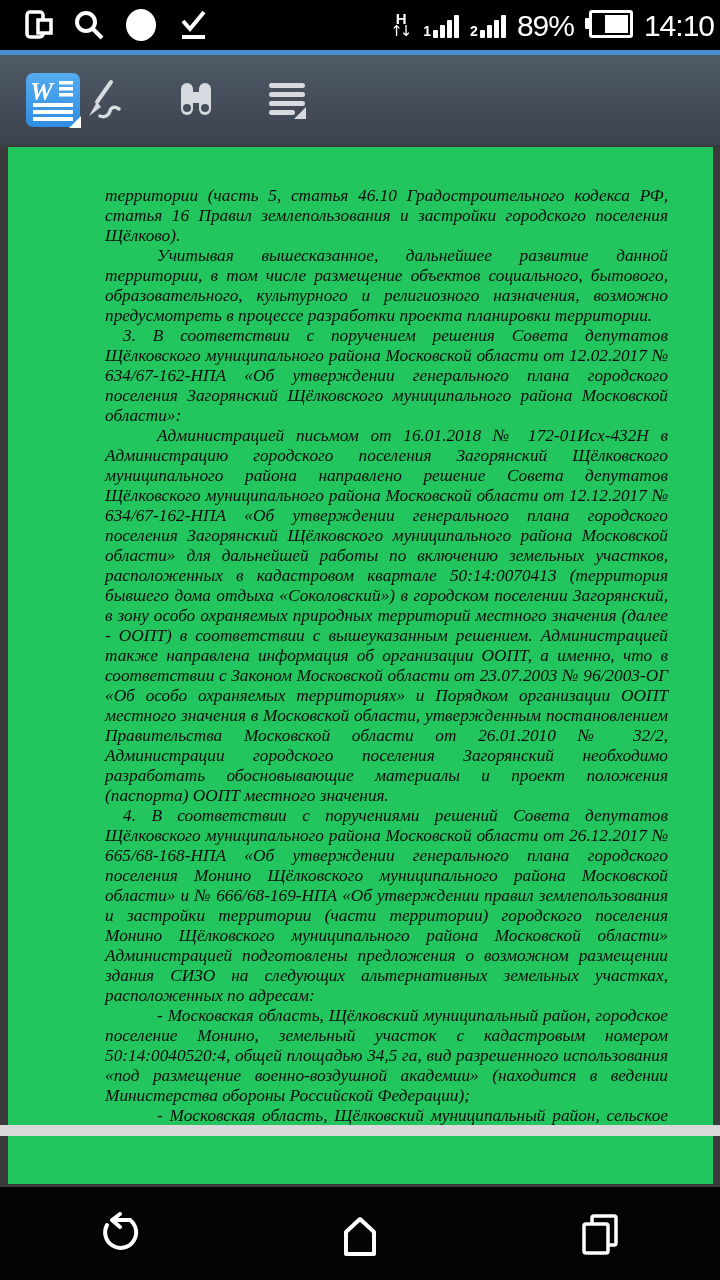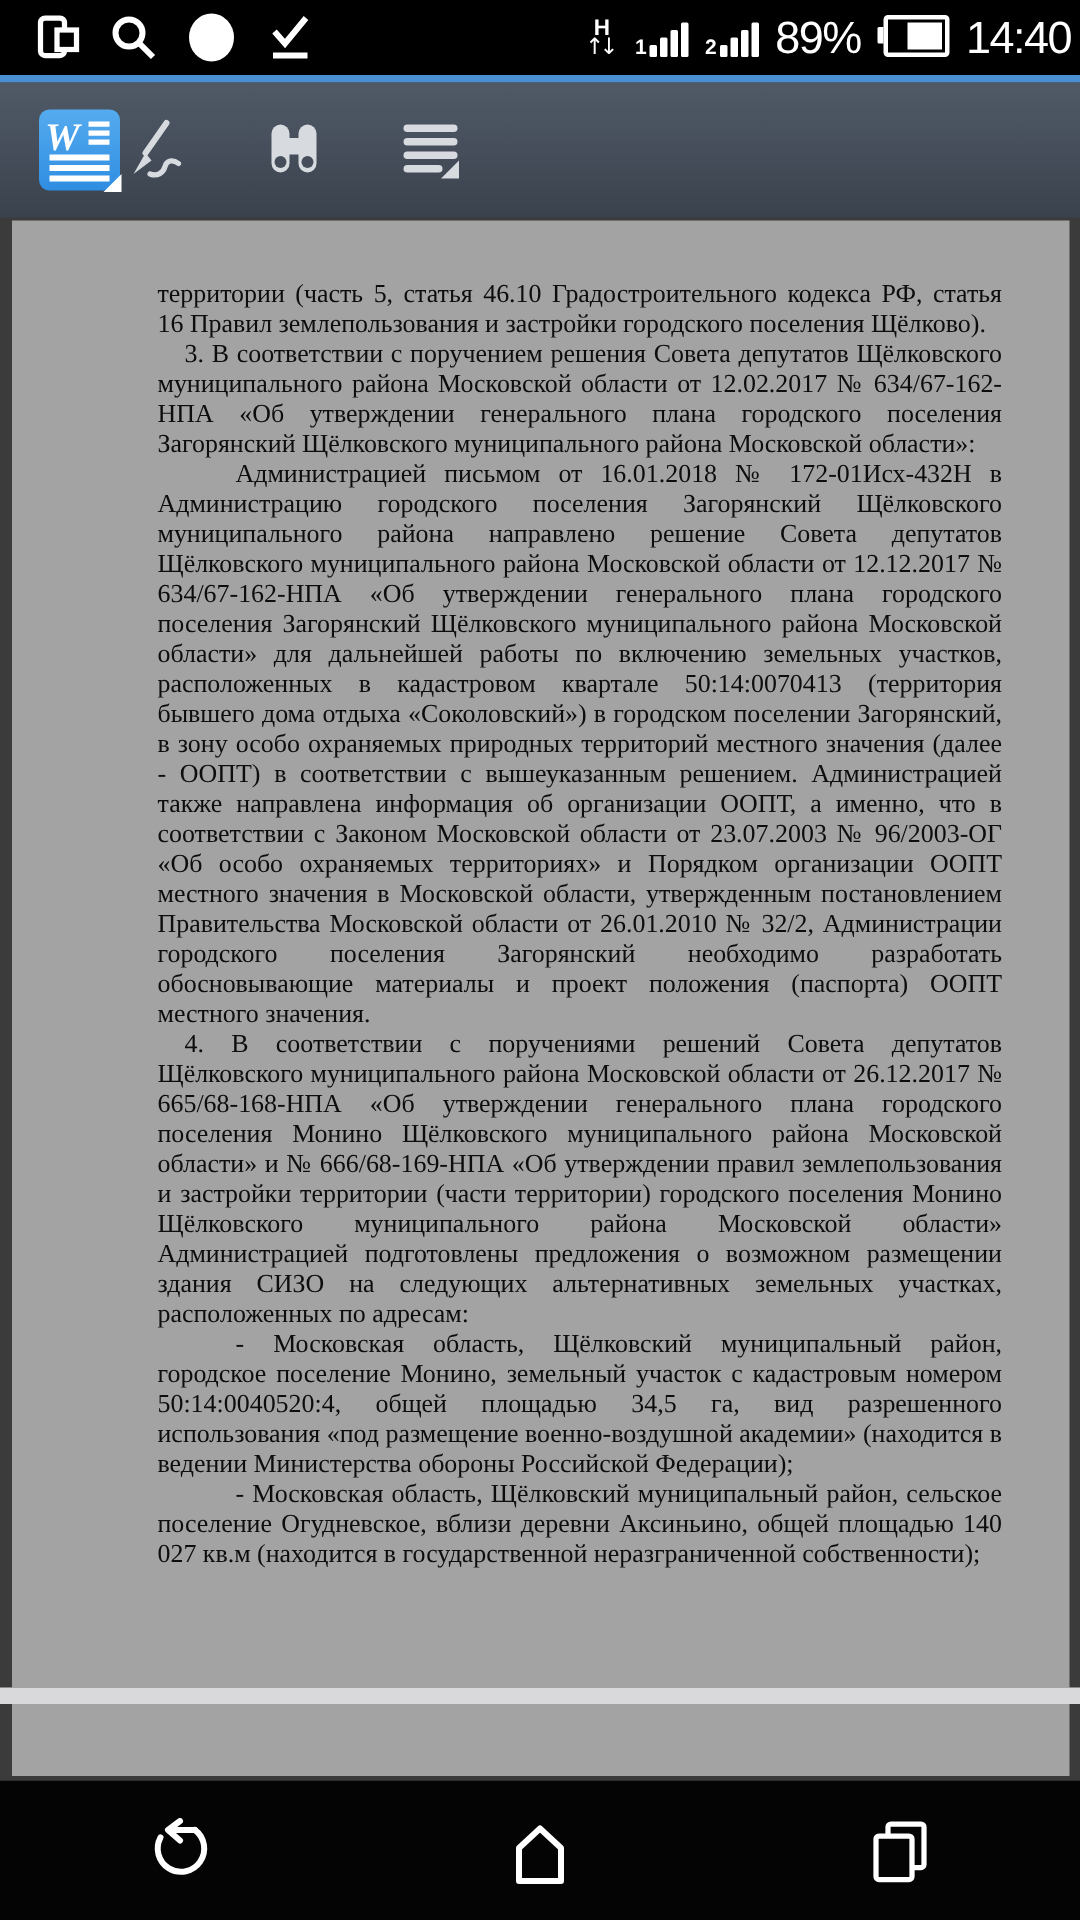--- a/index.html
+++ b/index.html
@@ -42,21 +42,21 @@
   .word-icon svg{display:block;}
   .word-icon .corner{position:absolute;right:-1px;bottom:-1px;width:0;height:0;
     border-left:12px solid transparent;border-bottom:12px solid #fff;}
   .header-title{margin-left:19px;flex:1;min-width:0;color:#dfe3e8;
     font-size:29px;line-height:39px;overflow:hidden;}
   .header-title div{white-space:nowrap;overflow:hidden;}
   .header-actions{display:flex;align-items:center;gap:44px;padding-right:8px;}
   .header-actions svg{display:block;}
   
   .doc-area{height:1040px;background:#3b3b3b;position:relative;}
-  .page{background:#a3a3a3;margin:0 7px 0 8px;}
+  .page{background:#22c55e;margin:0 7px 0 8px;font-style:italic;}
   .page-1{margin-top:2px;height:978px;overflow:hidden;
     padding:39px 45px 0 97px;box-sizing:border-box;}
   .page-gap{height:11px;background:#d9d9db;}
   .page-2{height:48px;}
   .doc-text{font-family:"Liberation Serif",serif;font-size:17.3px;line-height:20px;
     color:#0d0d0d;text-align:justify;}
   .doc-text p{margin:0;padding:0;}
   .p-first{text-indent:0;}
   .p-body{text-indent:52px;}
   .p-item{text-indent:18px;}
@@ -118,21 +118,21 @@
           <span class="bar b4"></span>
         </span>
     </div>
     <div class="sb-pct">89%</div>
     <div class="battery">
       <span class="nub"></span>
       <span class="body">
           <span class="fill"></span>
         </span>
     </div>
-    <div class="sb-time">14:40</div>
+    <div class="sb-time">14:10</div>
   </div>
 </div>
 
 <div class="blue-line"></div>
 
 <div class="app-header">
   <div class="word-icon">
     <svg width="54" height="54" viewBox="0 0 54 54">
       <text x="4" y="27" font-family="Liberation Serif, serif" font-style="italic" font-weight="bold" font-size="26" fill="#fff">W</text>
       <rect x="33" y="8" width="14" height="3.5" fill="#fff"></rect>
@@ -172,20 +172,21 @@
         <polygon points="42,30 42,42 30,42" fill="#d7dbe0"></polygon>
       </svg>
     </span>
   </div>
 </div>
 
 <div class="doc-area">
   <div class="page page-1">
     <div class="doc-text">
       <p class="p-first">территории (часть 5, статья 46.10 Градостроительного кодекса РФ, статья 16 Правил землепользования и застройки городского поселения Щёлково).</p>
+      <p class="p-body">Учитывая вышесказанное, дальнейшее развитие данной территории, в том числе размещение объектов социального, бытового, образовательного, культурного и религиозного назначения, возможно предусмотреть в процессе разработки проекта планировки территории.</p>
       <p class="p-item">3. В соответствии с поручением решения Совета депутатов Щёлковского муниципального района Московской области от 12.02.2017 № 634/67-162-НПА «Об утверждении генерального плана городского поселения Загорянский Щёлковского муниципального района Московской области»:</p>
       <p class="p-body">Администрацией письмом от 16.01.2018 № 172-01Исх-432Н в Администрацию городского поселения Загорянский Щёлковского муниципального района направлено решение Совета депутатов Щёлковского муниципального района Московской области от 12.12.2017 № 634/67-162-НПА «Об утверждении генерального плана городского поселения Загорянский Щёлковского муниципального района Московской области» для дальнейшей работы по включению земельных участков, расположенных в кадастровом квартале 50:14:0070413 (территория бывшего дома отдыха «Соколовский») в городском поселении Загорянский, в зону особо охраняемых природных территорий местного значения (далее - ООПТ) в соответствии с вышеуказанным решением. Администрацией также направлена информация об организации ООПТ, а именно, что в соответствии с Законом Московской области от 23.07.2003 № 96/2003-ОГ «Об особо охраняемых территориях» и Порядком организации ООПТ местного значения в Московской области, утвержденным постановлением Правительства Московской области от 26.01.2010 № 32/2, Администрации городского поселения Загорянский необходимо разработать обосновывающие материалы и проект положения (паспорта) ООПТ местного значения.</p>
       <p class="p-item">4. В соответствии с поручениями решений Совета депутатов Щёлковского муниципального района Московской области от 26.12.2017 № 665/68-168-НПА «Об утверждении генерального плана городского поселения Монино Щёлковского муниципального района Московской области» и № 666/68-169-НПА «Об утверждении правил землепользования и застройки территории (части территории) городского поселения Монино Щёлковского муниципального района Московской области» Администрацией подготовлены предложения о возможном размещении здания СИЗО на следующих альтернативных земельных участках, расположенных по адресам:</p>
       <p class="p-body">- Московская область, Щёлковский муниципальный район, городское поселение Монино, земельный участок с кадастровым номером 50:14:0040520:4, общей площадью 34,5 га, вид разрешенного использования «под размещение военно-воздушной академии» (находится в ведении Министерства обороны Российской Федерации);</p>
       <p class="p-body">- Московская область, Щёлковский муниципальный район, сельское поселение Огудневское, вблизи деревни Аксиньино, общей площадью 140 027 кв.м (находится в государственной неразграниченной собственности);</p>
     </div>
   </div>
   <div class="page-gap"></div>
   <div class="page page-2"></div>
 </div>

